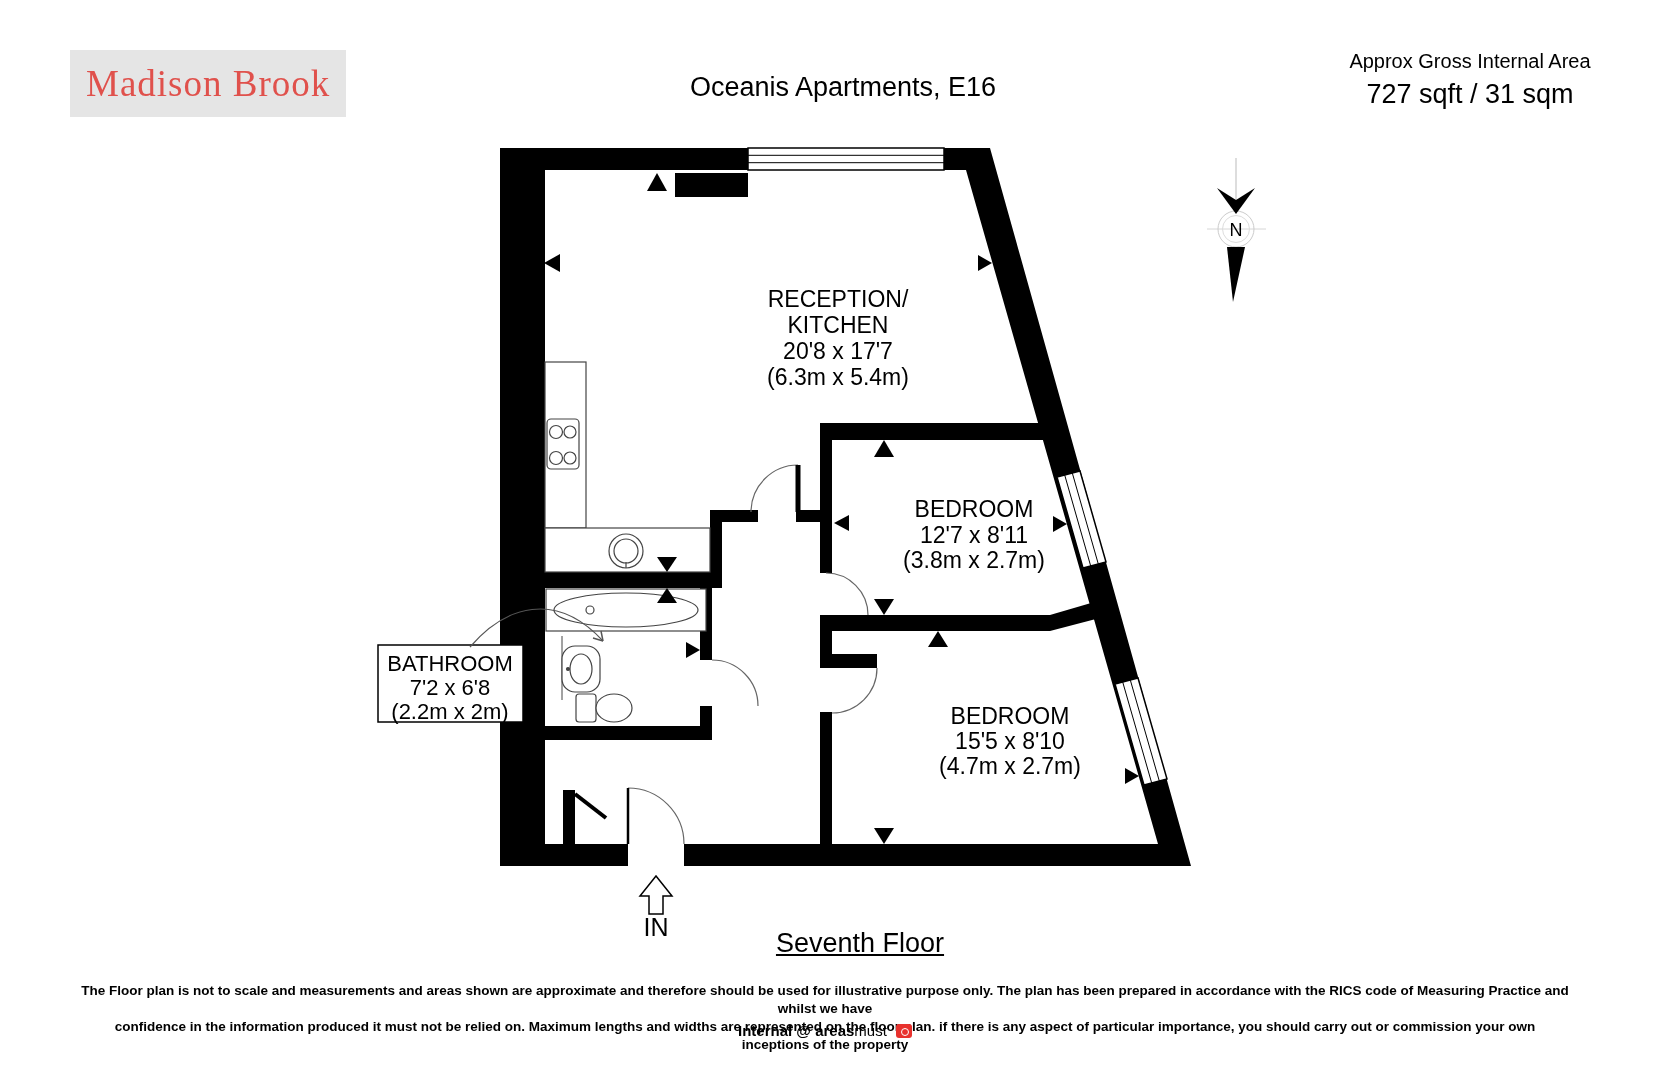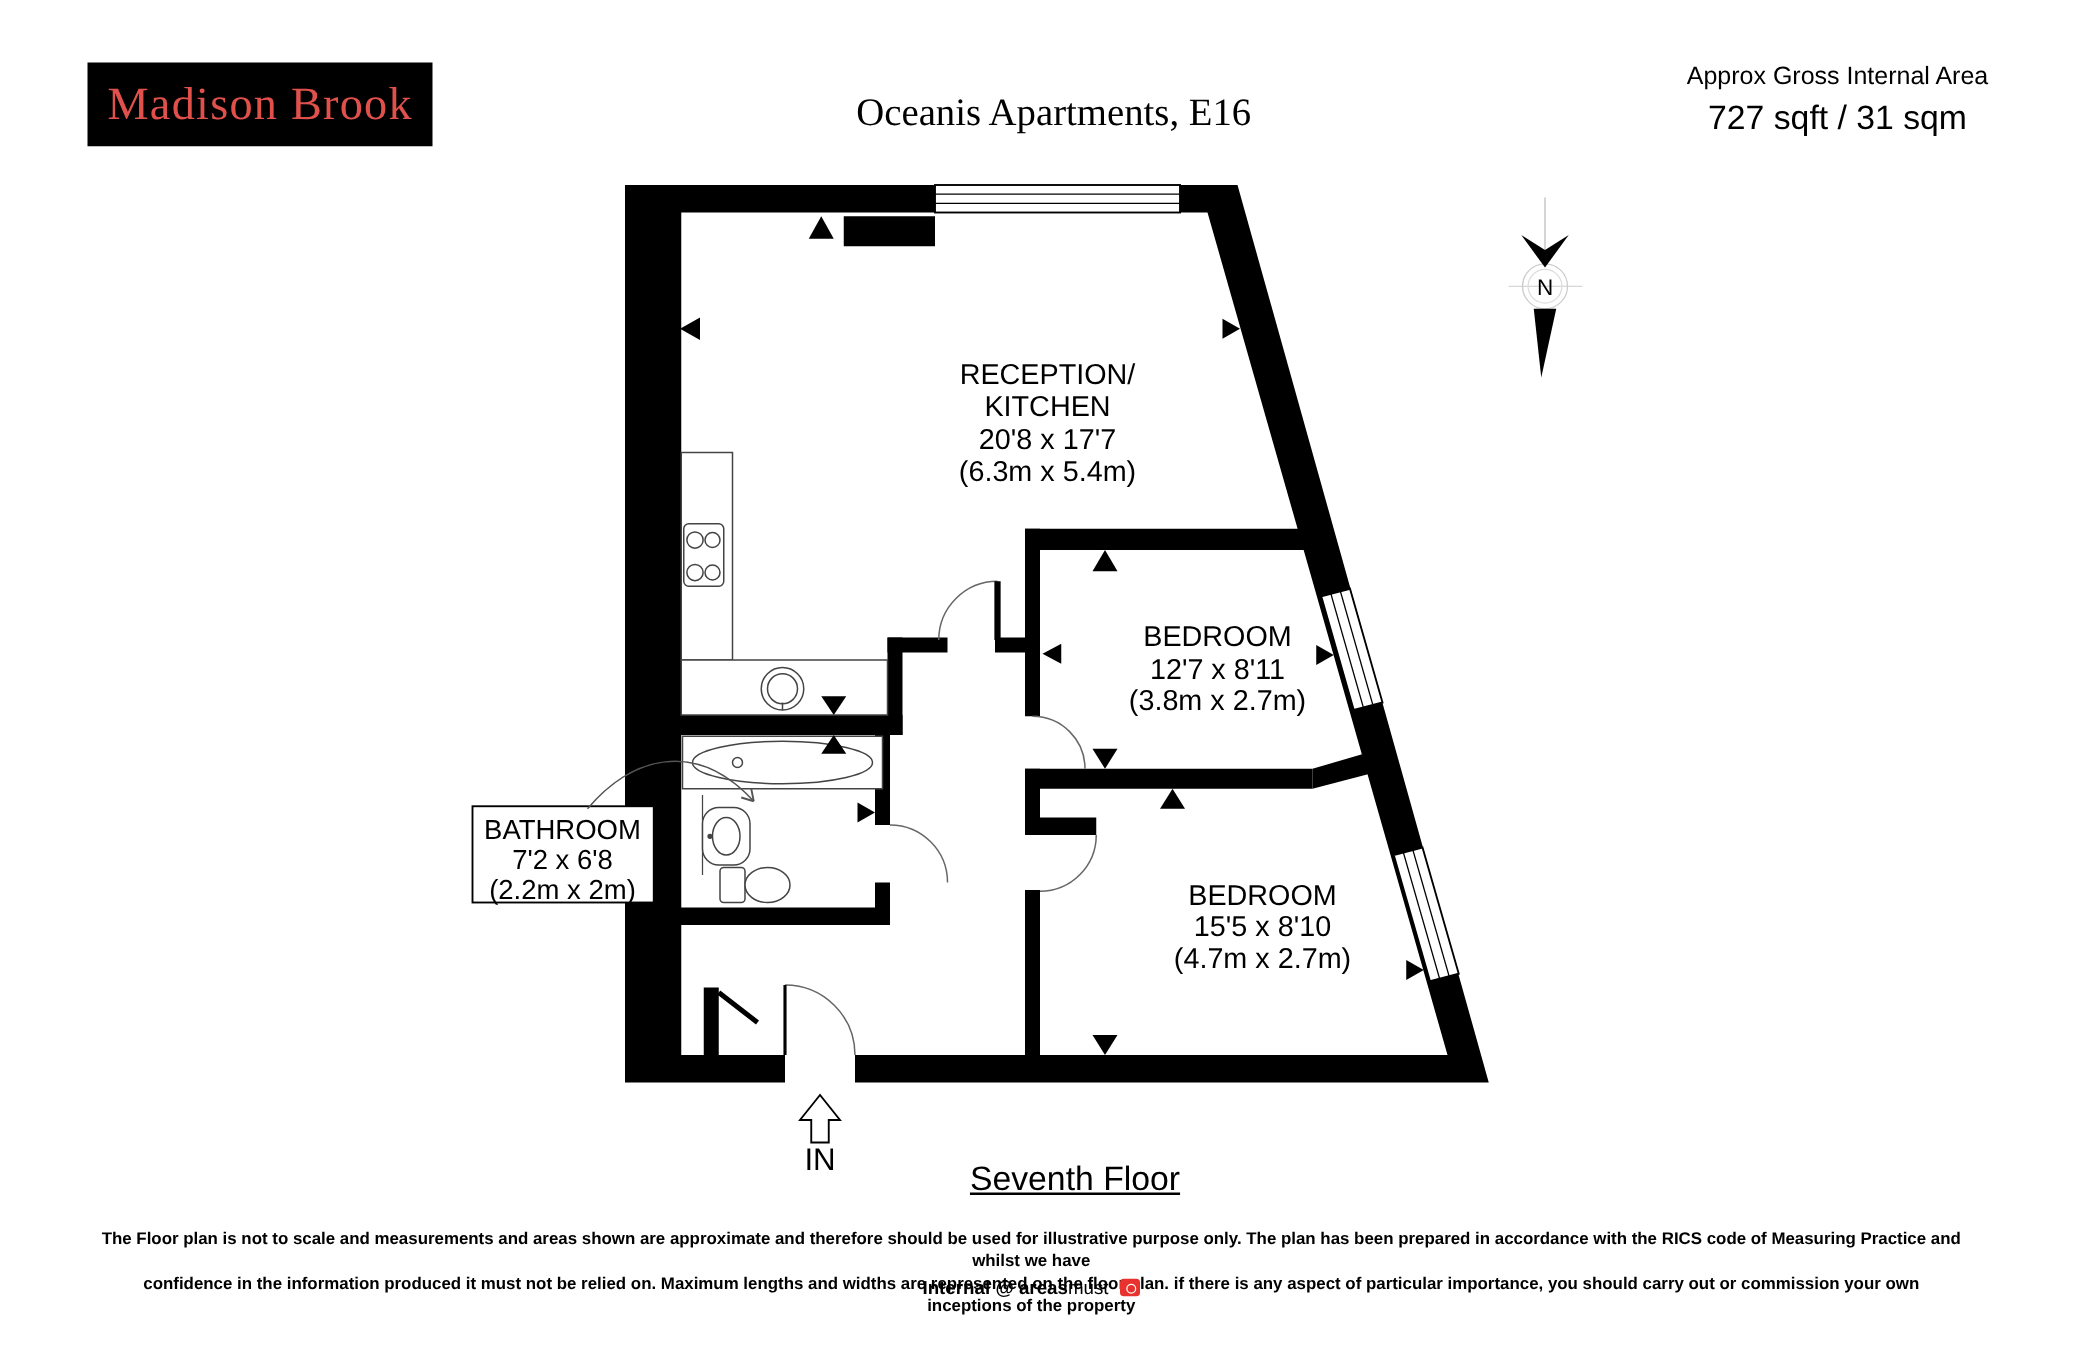--- a/index.html
+++ b/index.html
@@ -1,20 +1,20 @@
 <!DOCTYPE html>
 <html><head>
 <meta charset="utf-8">
 <style>
   html,body{margin:0;padding:0;background:#ffffff;}
   body{width:1669px;height:1080px;position:relative;font-family:"Liberation Sans",sans-serif;color:#000;}
   .abs{position:absolute;}
-  #logo{left:70px;top:50px;padding:12px 16px;background:#000000;font-family:"Liberation Serif",serif;
+  #logo{left:70px;top:50px;padding:12px 16px;background:#e5e5e5;font-family:"Liberation Serif",serif;
         font-size:37px;letter-spacing:1px;color:#E0514C;font-weight:400;}
-  #title{left:543px;top:72px;width:600px;text-align:center;font-size:31px;font-family:Liberation Serif, serif;}
+  #title{left:543px;top:72px;width:600px;text-align:center;font-size:27px;}
   #area-block{left:1280px;top:50px;width:380px;text-align:center;}
   #area-label{font-size:20px;margin:0 0 6px 0;}
   #area-value{font-size:27px;}
   #floor-label{left:660px;top:928px;width:400px;text-align:center;font-size:27px;text-decoration:underline;}
   #footer{left:80px;top:982px;width:1490px;text-align:center;font-weight:bold;font-size:13.5px;line-height:18px;}
   #copyright{left:80px;top:1022px;width:1490px;text-align:center;font-size:15px;font-weight:bold;}
   #copyright .light{font-weight:normal;}
   .cam-icon{display:inline-block;width:16px;height:14px;background:#E8322E;border-radius:3px;margin-left:5px;
             vertical-align:-2px;position:relative;}
   .cam-icon:after{content:"";position:absolute;left:5px;top:4px;width:6px;height:6px;border-radius:50%;

